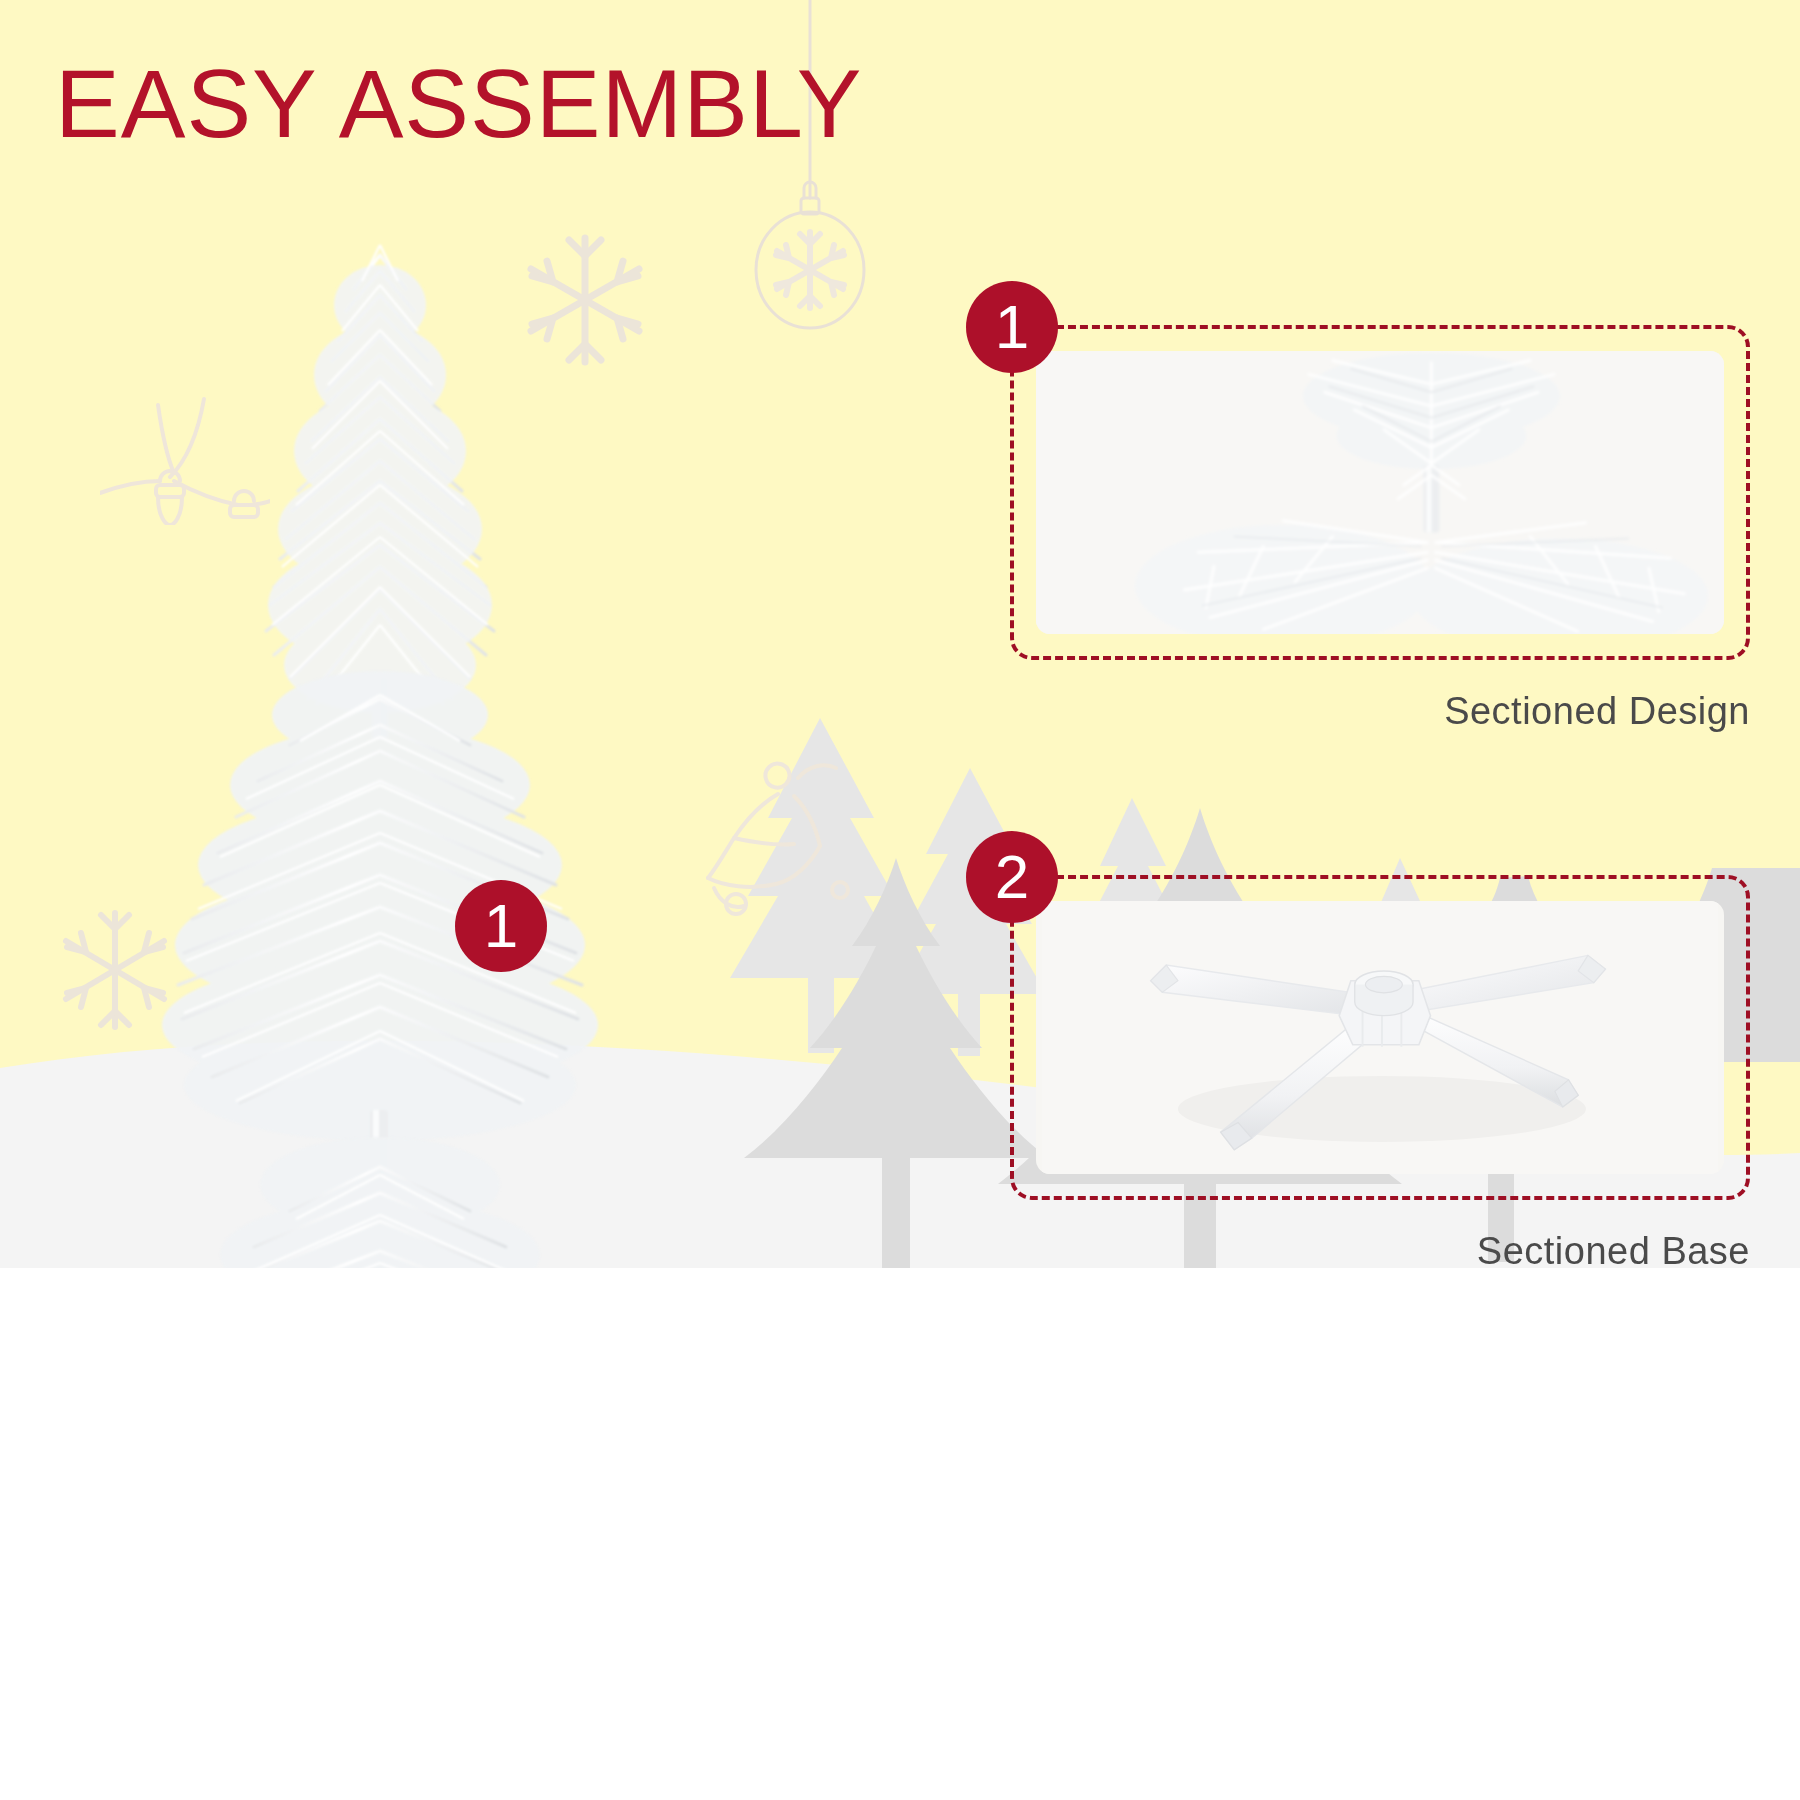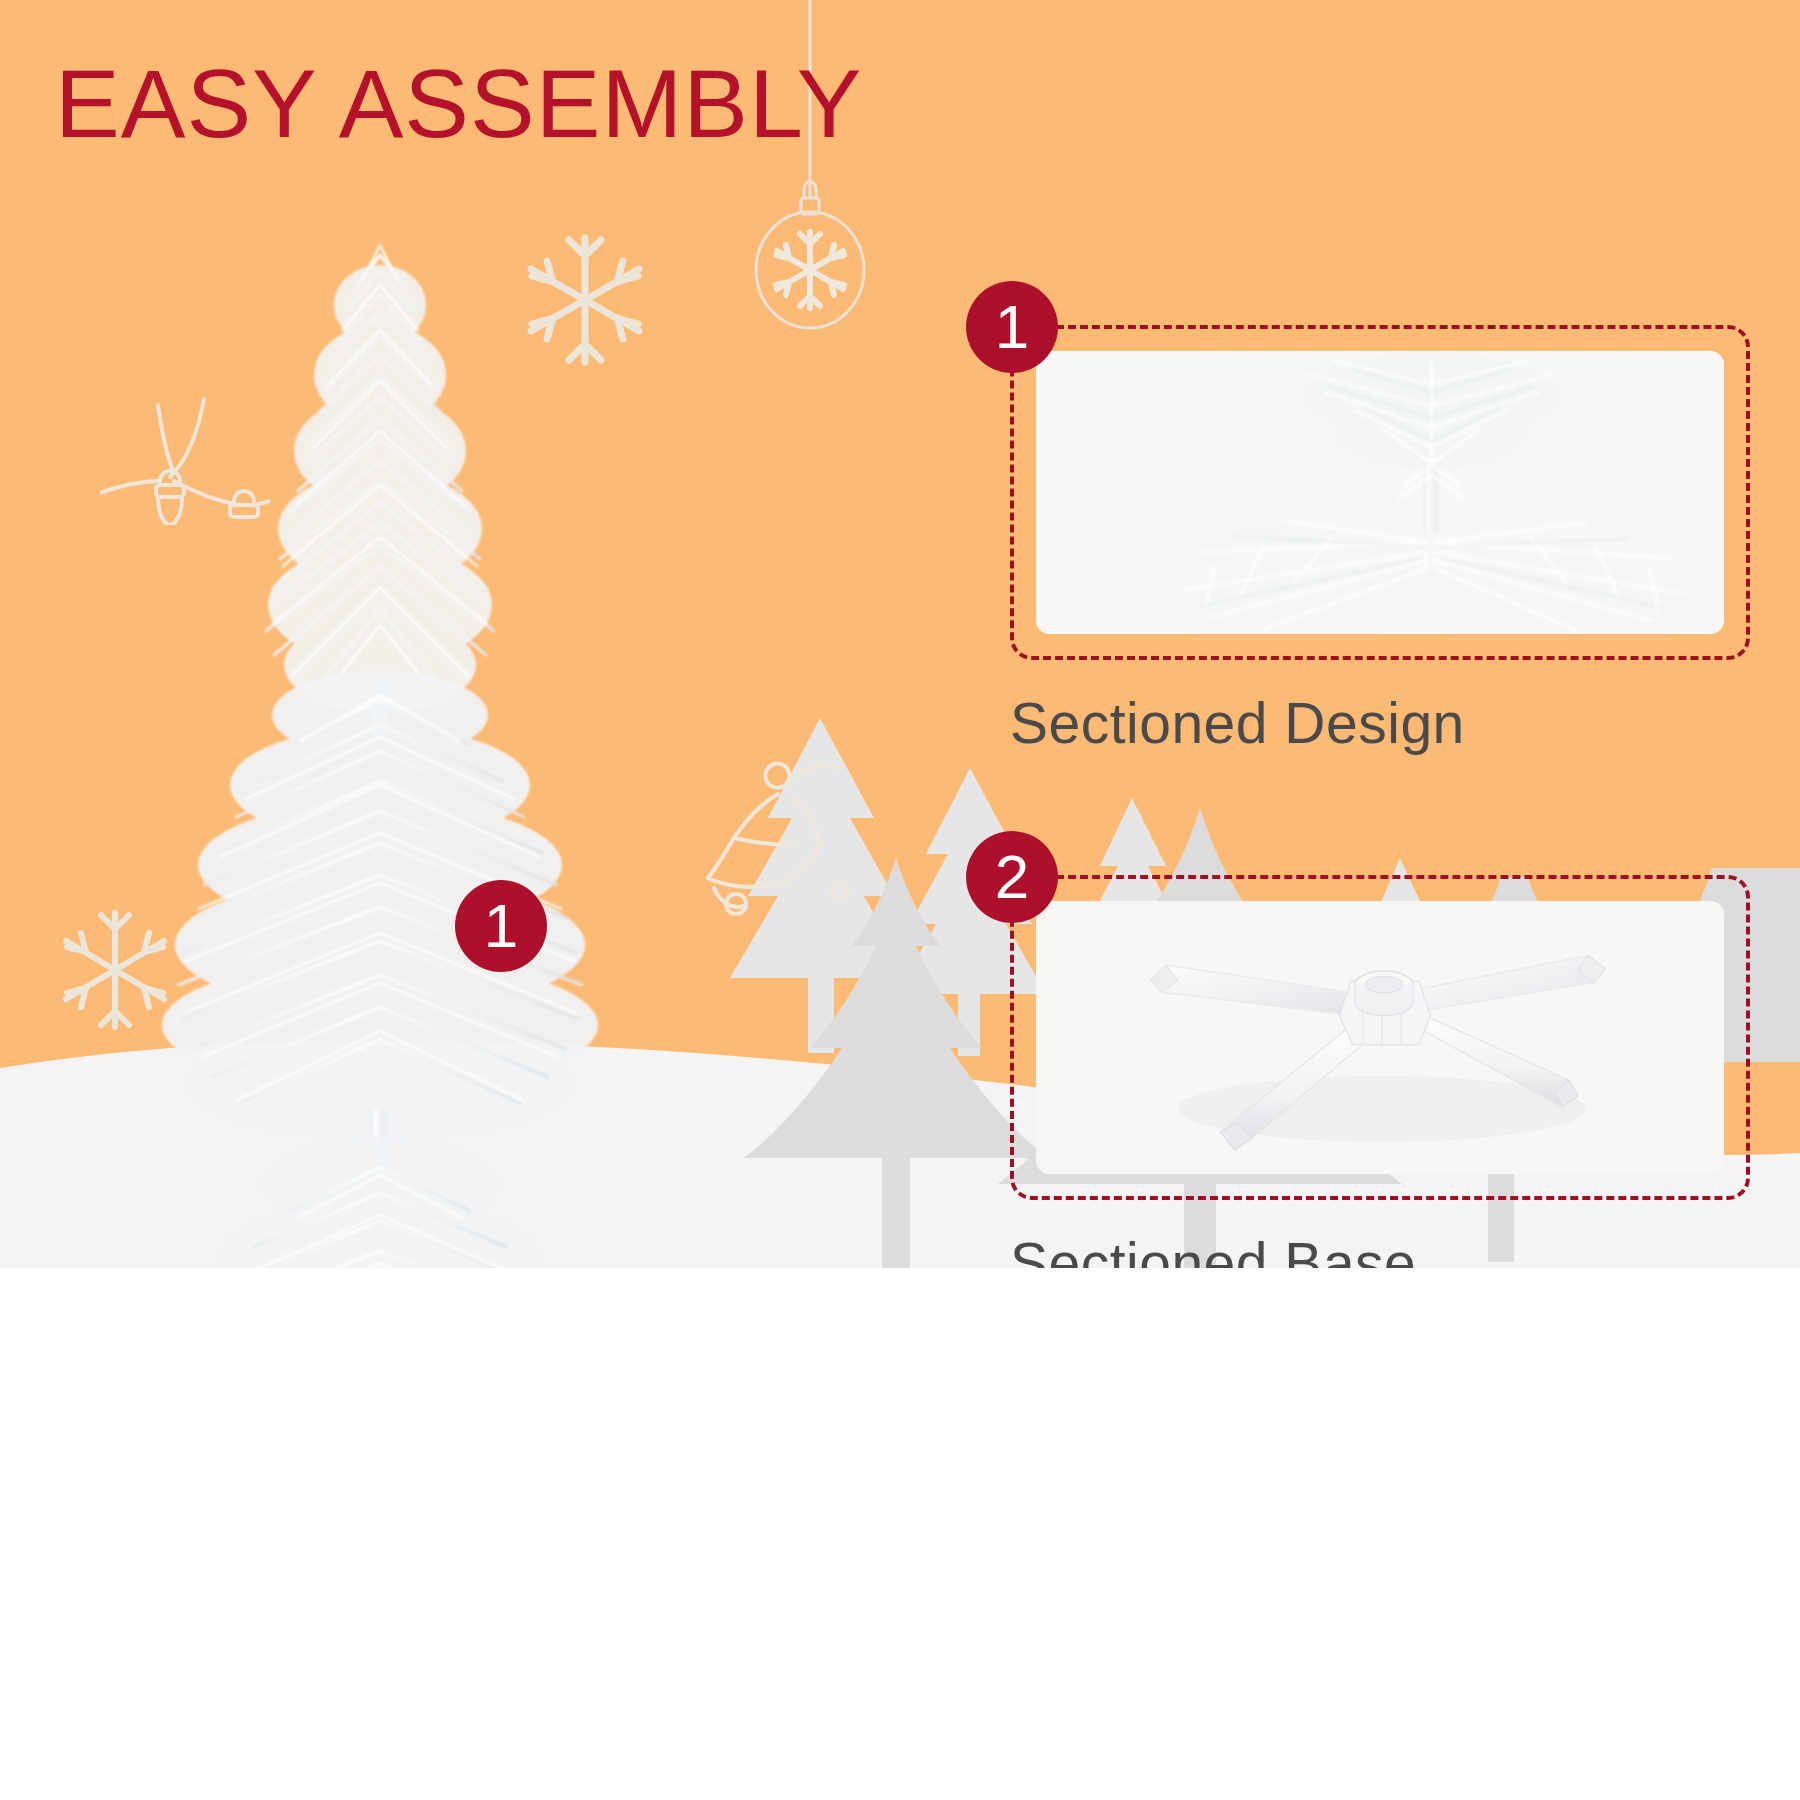--- a/index.html
+++ b/index.html
@@ -3,21 +3,21 @@
 <meta charset="utf-8">
 <style>
   html,body{margin:0;padding:0;}
   body{
     width:1800px;height:1800px;
     background:#ffffff;
     font-family:"Liberation Sans", sans-serif;
     overflow:hidden;
     position:relative;
   }
-  #stage{position:relative;width:1800px;height:1268px;overflow:hidden;background:#fdba74;}
+  #stage{position:relative;width:1800px;height:1268px;overflow:hidden;background:#fef9c3;}
 
   
   .ground{position:absolute;left:0;bottom:0;width:1800px;height:320px;}
 
   
   .forest{position:absolute;right:0;bottom:0;width:1100px;height:640px;}
 
   
   .title{
     position:absolute;left:55px;top:55px;
@@ -69,22 +69,22 @@
     display:flex;align-items:center;justify-content:center;
     font-size:62px;line-height:1;
     z-index:30;
   }
   #badge-t1{left:455px;top:880px;}
   #badge-t2{left:485px;top:1565px;}
 
   .caption{
     position:absolute;
     width:740px;
-    text-align:left;
-    font-size:57px;
+    text-align:right;
+    font-size:38px;
     font-weight:300;
     color:#4a4a4a;
     font-family:"Liberation Sans", sans-serif;
     white-space:nowrap;
     letter-spacing:0.5px;
   }
   #cap1{left:1010px;top:690px;}
   #cap2{left:1010px;top:1230px;}
 
   

